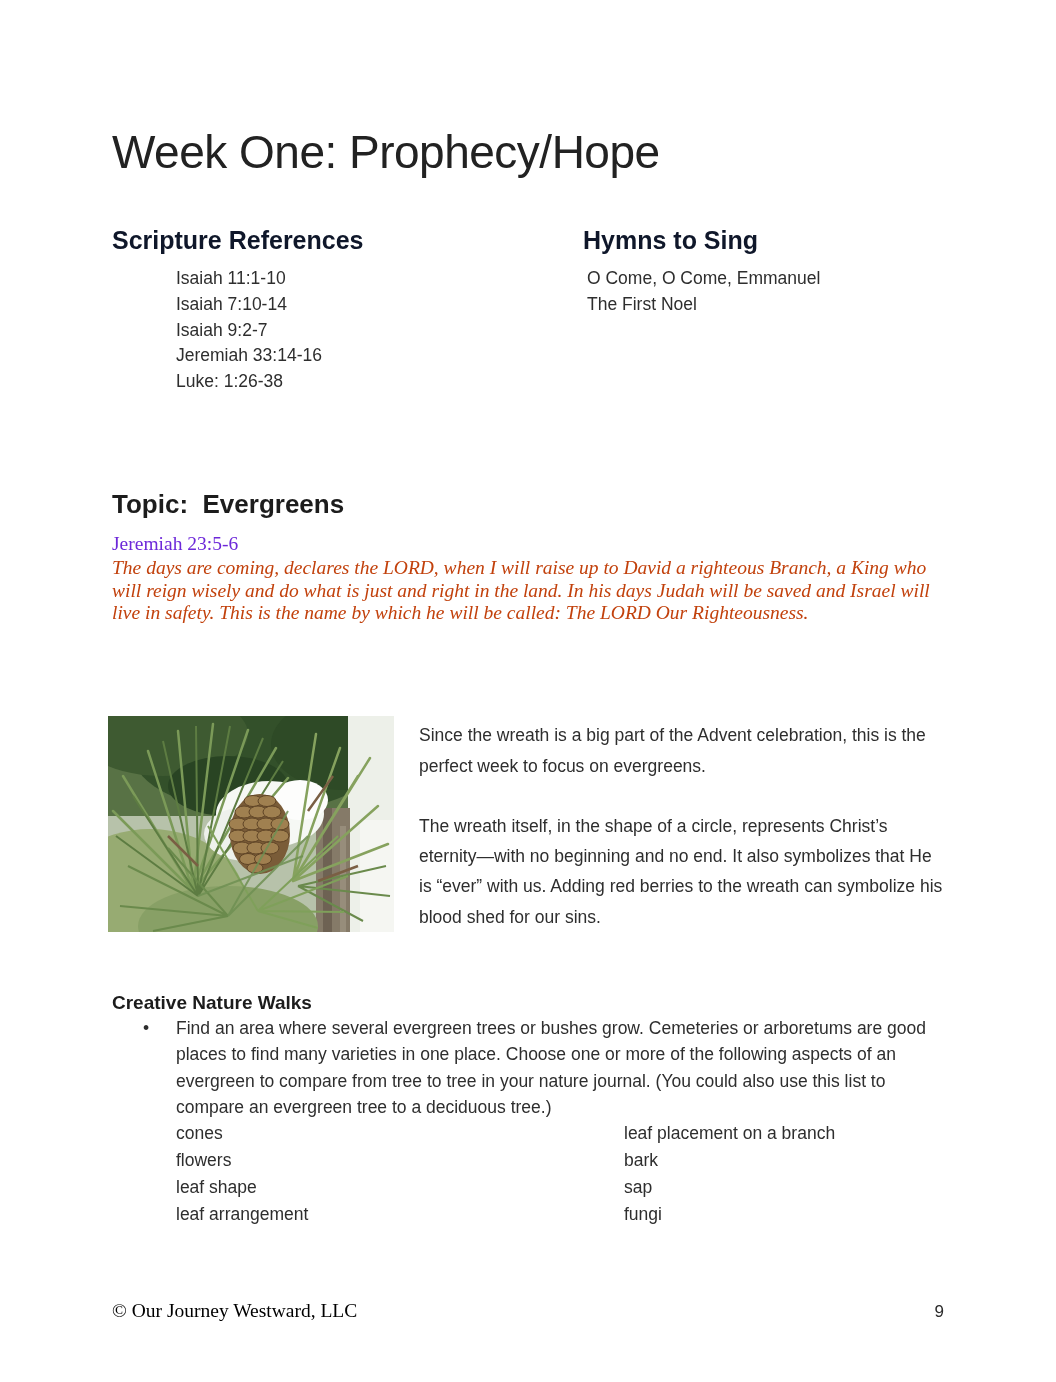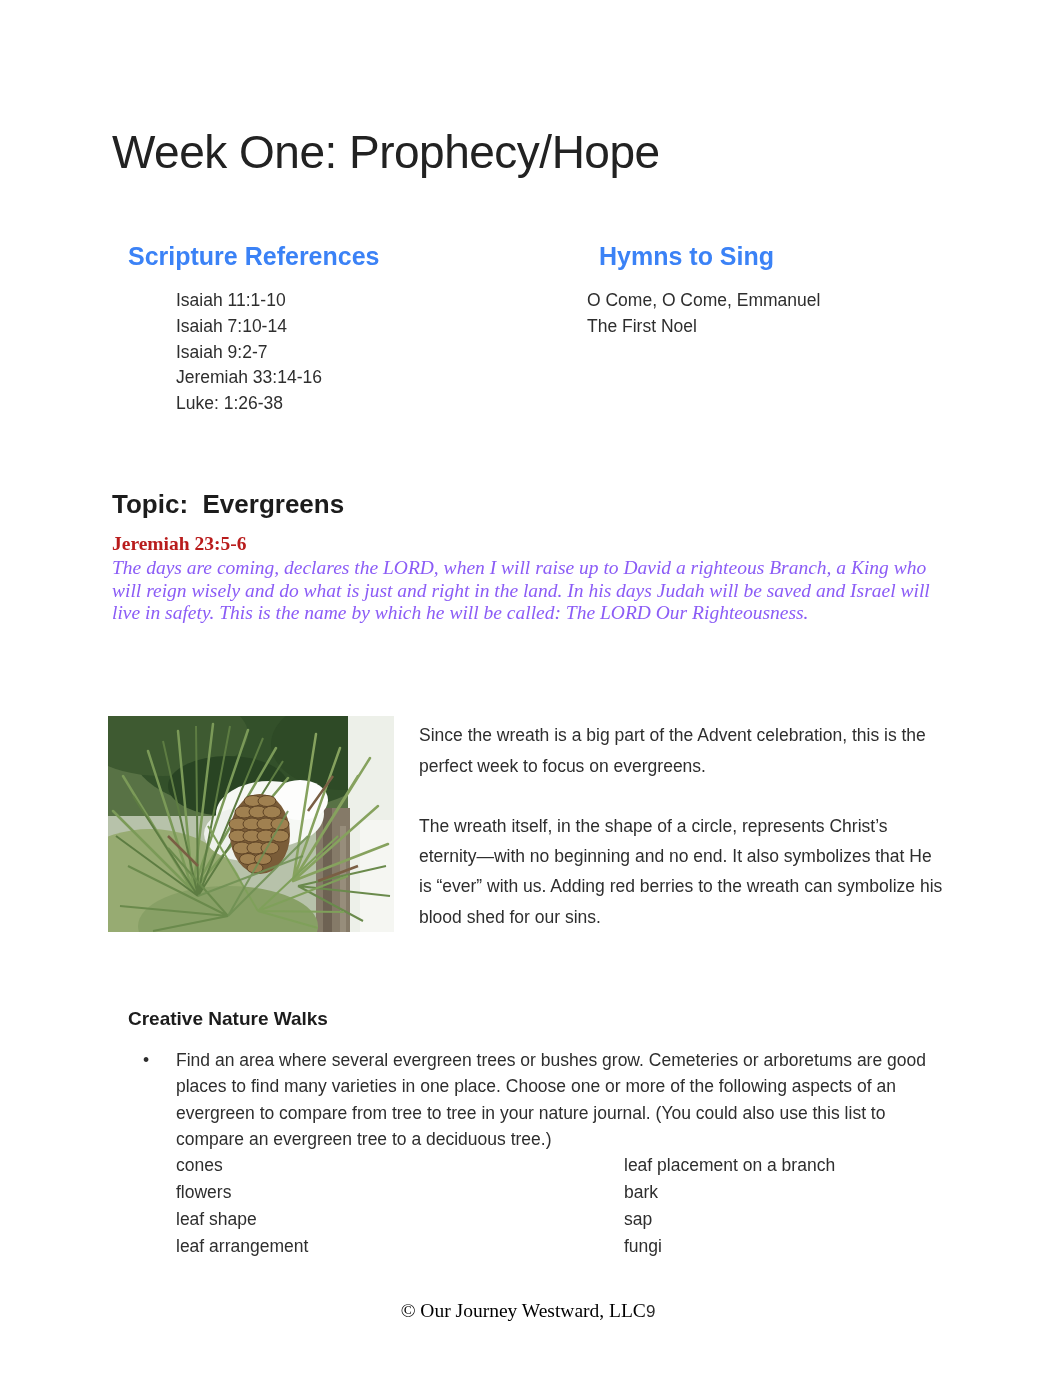--- a/index.html
+++ b/index.html
@@ -27,25 +27,25 @@
   .refs-row {
     position:absolute;
     left:112px;
     top:224px;
     width:832px;
     display:flex;
   }
   .refs-col-scripture { width:471px; flex:none; }
   .refs-col-hymns { flex:1; }
   .section-heading {
-    margin:16px;
+    margin:0;
     font-size:25px;
     line-height:32px;
     font-weight:700;
-    color:#3b82f6;
+    color:#0f172a;
   }
   .plain-list {
     list-style:none;
     margin:10px 0 0 0;
     padding:0;
     font-size:17.5px;
     line-height:25.8px;
     color:#2e2e2e;
   }
   .scripture-list { margin-left:64px; }
@@ -61,32 +61,32 @@
     margin:0;
     font-size:26px;
     line-height:33px;
     font-weight:700;
     color:#1c1c1c;
     white-space:pre-wrap;
   }
   .verse-ref {
     margin-top:11px;
     font-family:"Liberation Serif", serif;
-    font-weight:700;
+    font-weight:400;
     font-size:19.5px;
     line-height:23px;
-    color:#b91c1c;
+    color:#6d28d9;
   }
   .verse-text {
     margin-top:2px;
     font-family:"Liberation Serif", serif;
     font-style:italic;
     font-size:19.5px;
     line-height:22.6px;
-    color:#8b5cf6;
+    color:#c2410c;
     width:824px;
   }
 
   .media-row {
     position:absolute;
     left:108px;
     top:716px;
     width:840px;
     display:flex;
     align-items:flex-end;
@@ -108,21 +108,21 @@
   .wreath-text p { margin:0; }
   .wreath-text p + p { margin-top:30px; }
 
   .nature-section {
     position:absolute;
     left:112px;
     top:990px;
     width:832px;
   }
   .nature-heading {
-    margin:16px;
+    margin:0;
     font-size:19px;
     line-height:25px;
     font-weight:700;
     color:#1c1c1c;
   }
   .bullet-item {
     display:flex;
     padding-left:31px;
   }
   .bullet-dot {
@@ -154,21 +154,21 @@
   }
   .compare-col-left { width:448px; flex:none; }
   .compare-col-right { flex:1; }
 
   .page-footer {
     position:absolute;
     left:112px;
     top:1300px;
     width:832px;
     display:flex;
-    justify-content:center;
+    justify-content:space-between;
     align-items:baseline;
   }
   .copyright {
     font-family:"Liberation Serif", serif;
     font-size:19.5px;
     color:#000000;
   }
   .page-number {
     font-size:17px;
     color:#2b2b2b;

